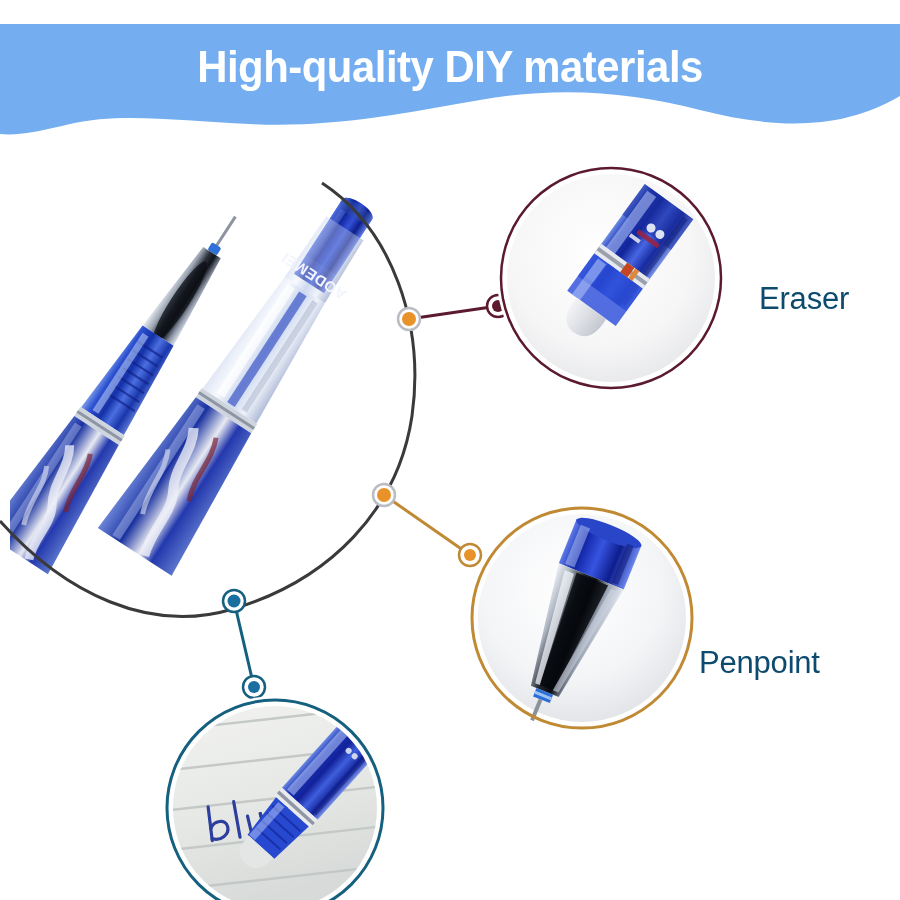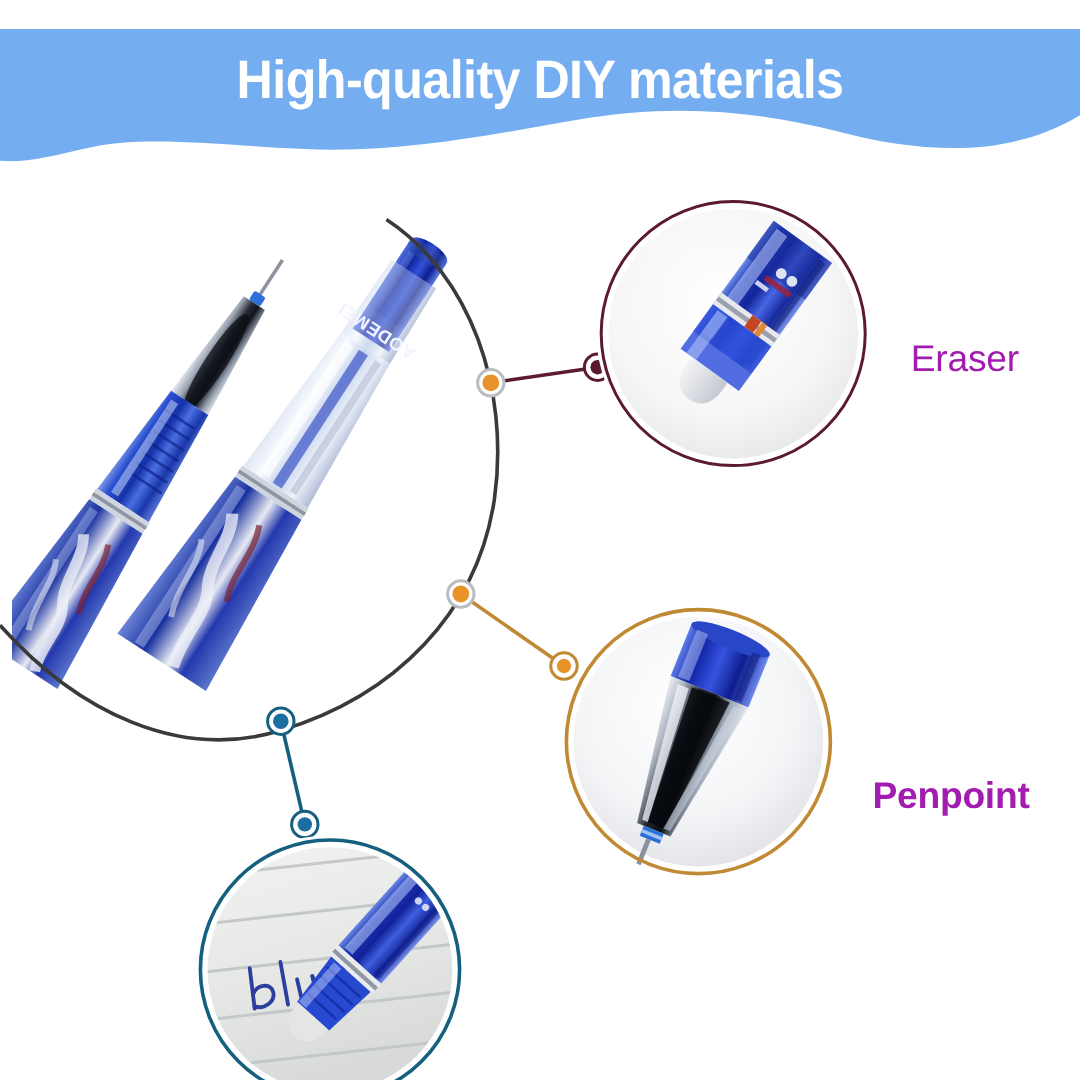--- a/index.html
+++ b/index.html
@@ -69,21 +69,21 @@
     overflow: hidden;
     background: #ffffff;
   }
 
   
   .callout-label {
     position: absolute;
     font-family: "Liberation Sans", sans-serif;
     font-size: 31px;
     font-weight: normal;
-    color: #a21caf;
+    color: #0c4a6e;
     white-space: nowrap;
     letter-spacing: -0.2px;
   }
 
   
   .pens-photo {
     position: absolute;
     left: 10px;
     top: 145px;
     width: 380px;
@@ -449,16 +449,16 @@
           <path d="M136,170 L168,170 C170,184 162,193 152,193 C141,193 134,184 136,170 Z" fill="#e3e6e4"></path>
         </g>
       </g>
 
       <circle cx="112" cy="112" r="108" fill="none" stroke="#15607f" stroke-width="3"></circle>
     </svg>
   </div>
 
   <div class="callout-label" style="left:759px; top:257px;">Eraser</div>
 
-  <div class="callout-label" style="left:727px; top:621px;font-weight:bold;">Penpoint</div>
+  <div class="callout-label" style="left:699px; top:621px;">Penpoint</div>
 
 
 </div>
 
 </body></html>

